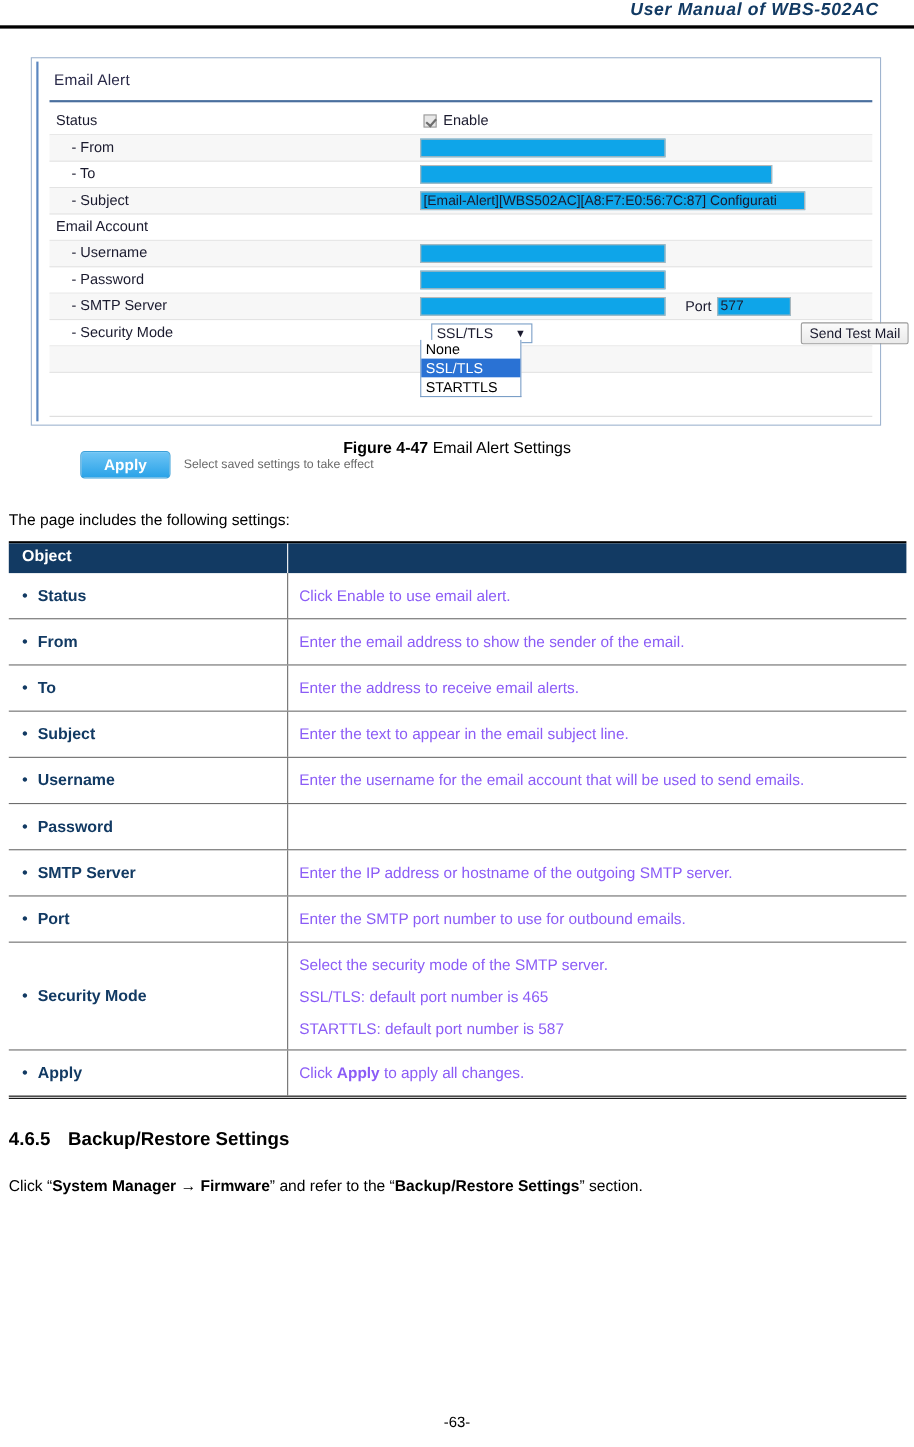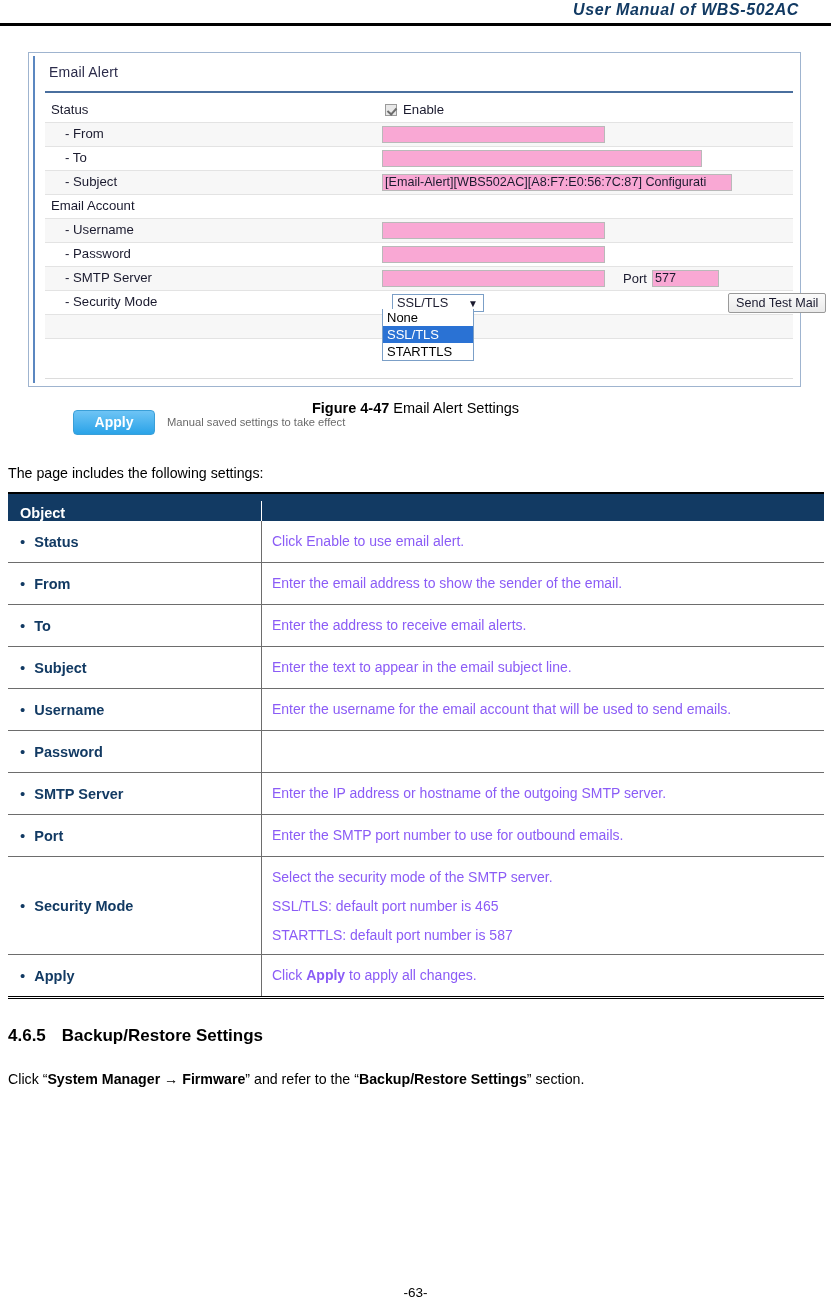--- a/index.html
+++ b/index.html
@@ -98,21 +98,21 @@
     color: #1a1a2e;
     white-space: nowrap;
   }
   .ui-row-label.indent { left: 20px; }
 
   .ui-input {
     position: absolute;
     top: 3px;
     height: 17px;
     border: 1px solid #b9b9b9;
-    background: #f9a8d4;
+    background: #0ea5e9;
     box-sizing: border-box;
     font-size: 12.6px;
     color: #1a1a2e;
     line-height: 15px;
     padding: 0 2px;
     white-space: nowrap;
     overflow: hidden;
   }
 
   .cb-wrap {
@@ -275,21 +275,20 @@
     width: 816px;
     border-top: 2px solid #000000;
     border-bottom: 3px double #000000;
     box-sizing: border-box;
   }
   .st-head {
     display: flex;
     background: #123A63;
     color: #ffffff;
     height: 27px;
-    align-items: flex-end;
   }
   .st-head .c1 {
     width: 254px;
     flex: 0 0 254px;
     padding: 4px 0 0 12px;
     font-size: 14.5px;
     font-weight: bold;
     box-sizing: border-box;
     border-right: 1px solid #ffffff;
   }
@@ -441,21 +440,21 @@
     <div class="ui-row" style="top:283px;height:39px;border-bottom:none;"></div>
     <div class="bottom-rule"></div>
 
     <div class="ui-dropdown">
       <div class="dd-opt">None</div>
       <div class="dd-opt selected">SSL/TLS</div>
       <div class="dd-opt">STARTTLS</div>
     </div>
 
     <div class="btn-apply">Apply</div>
-    <div class="apply-hint">Manual saved settings to take effect</div>
+    <div class="apply-hint">Select saved settings to take effect</div>
 
   </div>
 </div>
 
 <div class="fig-caption">
   <b>Figure 4-47</b><span>&nbsp;</span><span>Email Alert Settings</span>
 </div>
 
 <div class="intro-line">The page includes the following settings:</div>
 

